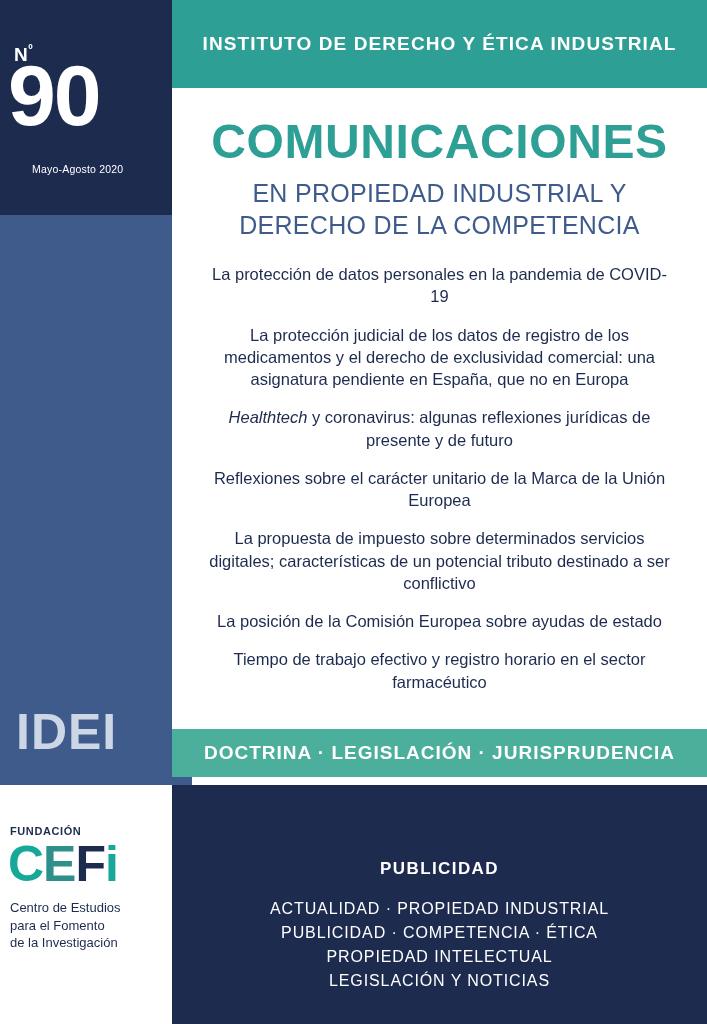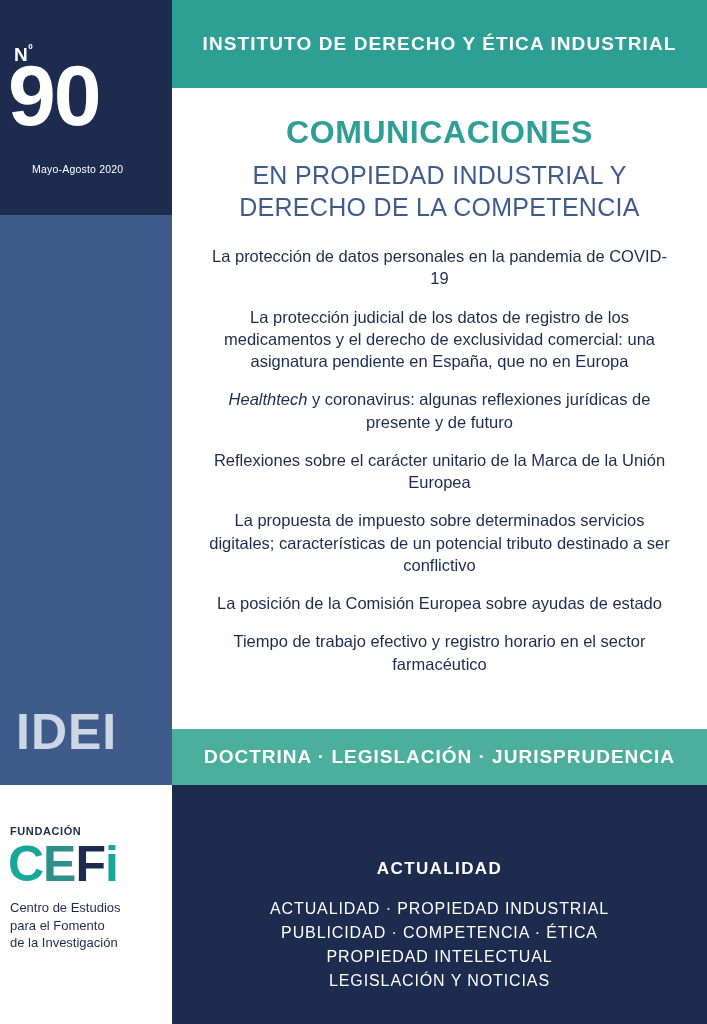--- a/index.html
+++ b/index.html
@@ -147,21 +147,21 @@
     position: absolute;
     left: 172px;
     top: 88px;
     width: 535px;
     height: 641px;
     background: #ffffff;
     text-align: center;
   }
   .title-main {
     margin-top: 26px;
-    font-size: 32px;
+    font-size: 48px;
     font-weight: bold;
     color: #2e9f95;
     letter-spacing: 0.6px;
   }
   .title-sub {
     margin-top: 8px;
     font-size: 25px;
     color: #3e5b8c;
     line-height: 1.28;
     letter-spacing: 0.3px;
@@ -179,21 +179,21 @@
   }
   .article em {
     font-style: italic;
   }
 
   .doctrina-bar {
     position: absolute;
     left: 172px;
     top: 729px;
     width: 535px;
-    height: 56px;
+    height: 48px;
     background: #4caf9c;
     display: flex;
     align-items: center;
     justify-content: center;
   }
   .doctrina-text {
     color: #ffffff;
     font-size: 19px;
     font-weight: bold;
     letter-spacing: 1px;
@@ -273,21 +273,21 @@
       <div class="article">La posición de la Comisión Europea sobre ayudas de estado</div>
       <div class="article">Tiempo de trabajo efectivo y registro horario en el sector farmacéutico</div>
     </div>
   </div>
 
   <div class="doctrina-bar">
     <div class="doctrina-text">DOCTRINA · LEGISLACIÓN · JURISPRUDENCIA</div>
   </div>
 
   <div class="secciones-block">
-    <div class="secciones-title">ACTUALIDAD</div>
+    <div class="secciones-title">PUBLICIDAD</div>
     <div class="secciones-list">
       <div>ACTUALIDAD · PROPIEDAD INDUSTRIAL</div>
       <div>PUBLICIDAD · COMPETENCIA · ÉTICA</div>
       <div>PROPIEDAD INTELECTUAL</div>
       <div>LEGISLACIÓN Y NOTICIAS</div>
     </div>
   </div>
 
 </div>
 

